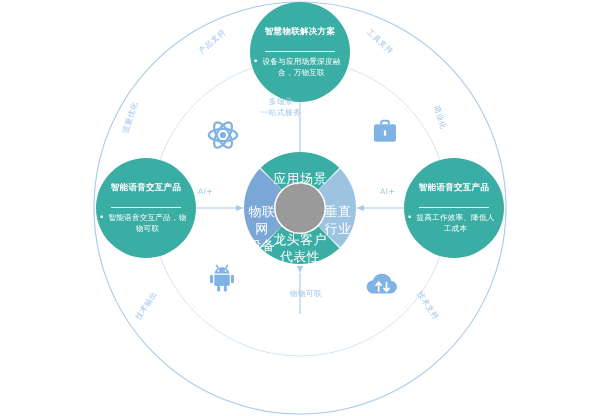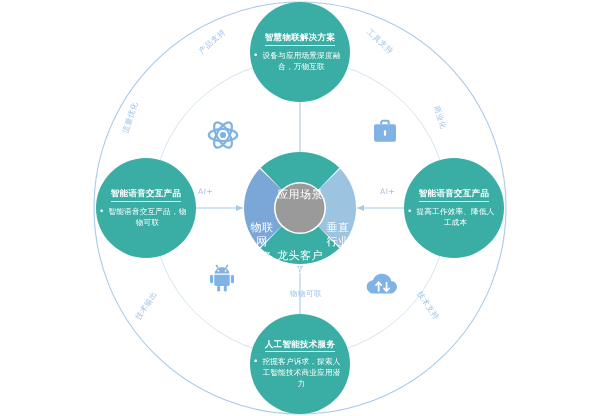--- a/index.html
+++ b/index.html
@@ -34,21 +34,21 @@
     flex-direction: column;
     align-items: center;
     justify-content: center;
     text-align: center;
   }
   .bubble .b-title {
     font-size: 8.5px;
     font-weight: bold;
     line-height: 1.25;
     border-bottom: 1px solid rgba(255,255,255,.85);
-    padding-bottom: 2px;
+    padding-bottom: 15px;
     margin-bottom: 4px;
     letter-spacing: .3px;
     white-space: nowrap;
     text-align: right;
   }
   .bubble .b-body {
     position: relative;
     font-size: 7.6px;
     line-height: 1.45;
     padding: 0 9px 0 12px;
@@ -72,27 +72,26 @@
   .donut-wrap {
     position: absolute;
     left: 243px;
     top: 159px;
     width: 114px;
     height: 114px;
   }
   .seg-label {
     position: absolute;
     color: #ffffff;
-    font-size: 11px;
+    font-size: 13px;
     line-height: 1.3;
     text-align: center;
     letter-spacing: .4px;
     white-space: nowrap;
     pointer-events: none;
-    margin-top: 17px;
   }
   #seg-top-label    { left: 0; top: 12px;  width: 114px; }
   #seg-bottom-label { left: 0; top: 73px;  width: 114px; }
   #seg-left-label   { left: 2px; top: 45px; width: 34px; white-space: normal; }
   #seg-right-label  { left: 78px; top: 45px; width: 34px; white-space: normal; }
   #hub-label {
     position: absolute;
     left: 0; top: 49px;
     width: 114px;
     text-align: center;
@@ -195,32 +194,32 @@
   <div class="bubble" id="bubble-left">
     <div class="b-title">智能语音交互产品</div>
     <div class="b-body">智能语音交互产品，物物可联</div>
   </div>
 
   <div class="bubble" id="bubble-right">
     <div class="b-title">智能语音交互产品</div>
     <div class="b-body">提高工作效率、降低人工成本</div>
   </div>
 
-  <div class="bubble" id="bubble-bottom">
-    <div class="b-title">人工智能技术服务</div>
-    <div class="b-body">挖掘客户诉求，探索人工智能技术商业应用潜力</div>
-  </div>
 
   <div class="ann" id="ann-prod">产品支持</div>
   <div class="ann" id="ann-tool">工具支持</div>
   <div class="ann" id="ann-flow">流量优化</div>
   <div class="ann" id="ann-comm">商业化</div>
   <div class="ann" id="ann-techout">技术输出</div>
   <div class="ann" id="ann-techsup">技术支持</div>
 
+  <div class="ann" id="ann-scene">
+    <div>多场景</div>
+    <div>一站式服务</div>
+  </div>
   <div class="ann" id="ann-dig">物物可联</div>
   <div class="ann" id="ann-ai-l">AI+</div>
   <div class="ann" id="ann-ai-r">AI+</div>
 
   <div class="deco-icon" id="icon-atom">
     <svg width="34" height="34" viewBox="0 0 24 24" fill="none" stroke="#7fb2e5" stroke-width="1.6">
       <circle cx="12" cy="12" r="2.2" fill="#7fb2e5" stroke="none"></circle>
       <ellipse cx="12" cy="12" rx="10" ry="4.3"></ellipse>
       <ellipse cx="12" cy="12" rx="10" ry="4.3" transform="rotate(60 12 12)"></ellipse>
       <ellipse cx="12" cy="12" rx="10" ry="4.3" transform="rotate(120 12 12)"></ellipse>

